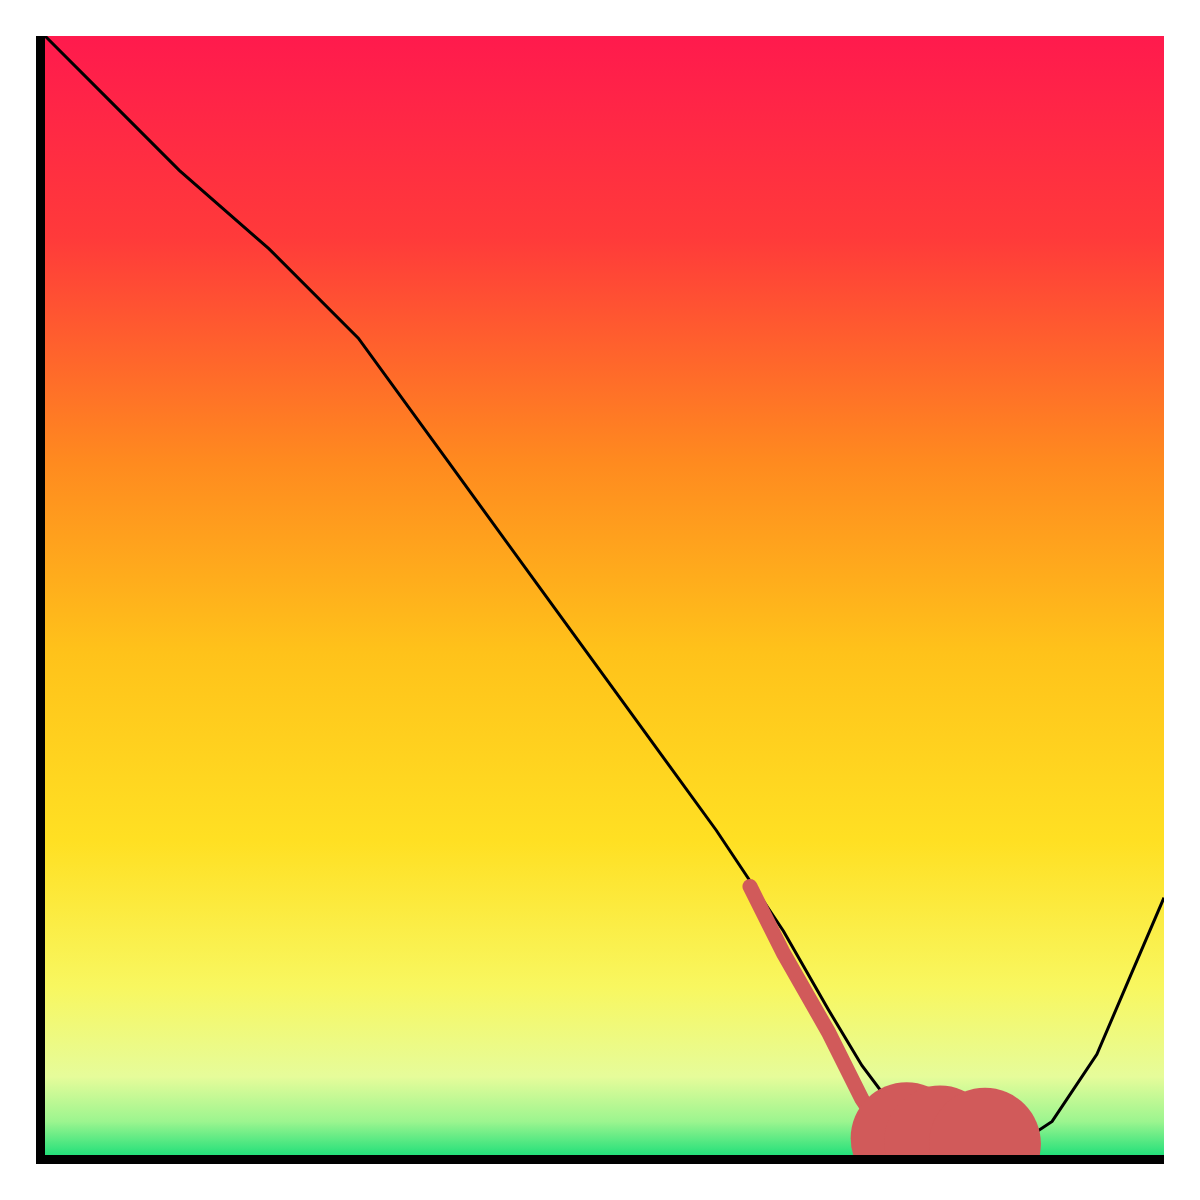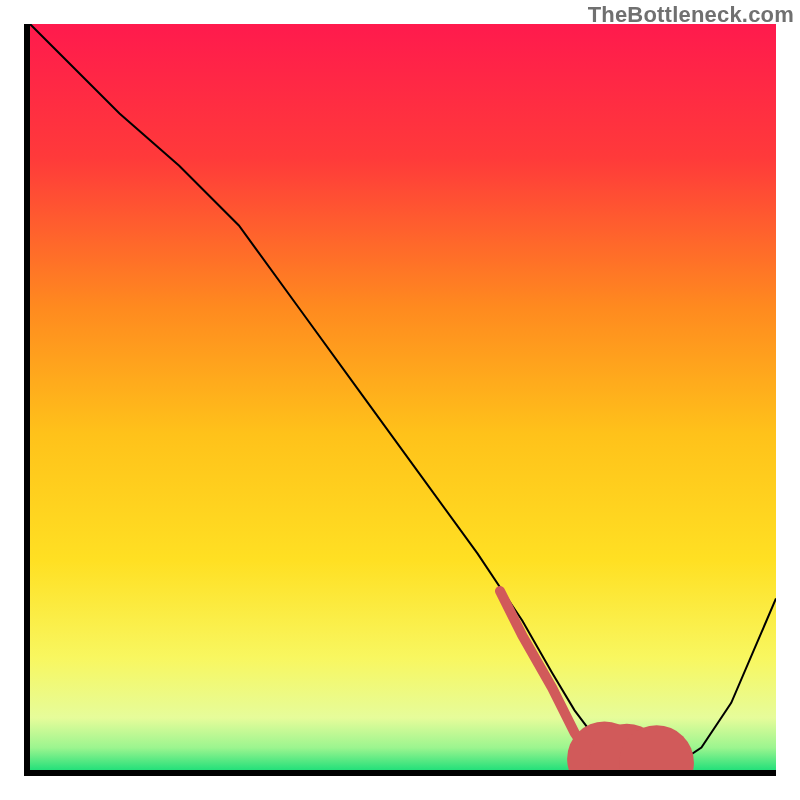--- a/index.html
+++ b/index.html
@@ -49,21 +49,20 @@
     top: 0;
     width: 746px;
     height: 746px;
   }
 </style>
 </head>
 <body>
 
 <div class="frame">
 
-  <div class="watermark">TheBottleneck.com</div>
 
   <div class="axes"></div>
 
   <div class="plot-area">
     <svg class="plot" viewBox="0 0 100 100" preserveAspectRatio="none">
       <defs>
         <linearGradient id="bg-grad" x1="0" y1="0" x2="0" y2="1">
             <stop offset="0%" stop-color="#ff1a4d"></stop>
             <stop offset="18%" stop-color="#ff3a3a"></stop>
             <stop offset="38%" stop-color="#ff8a1f"></stop>

